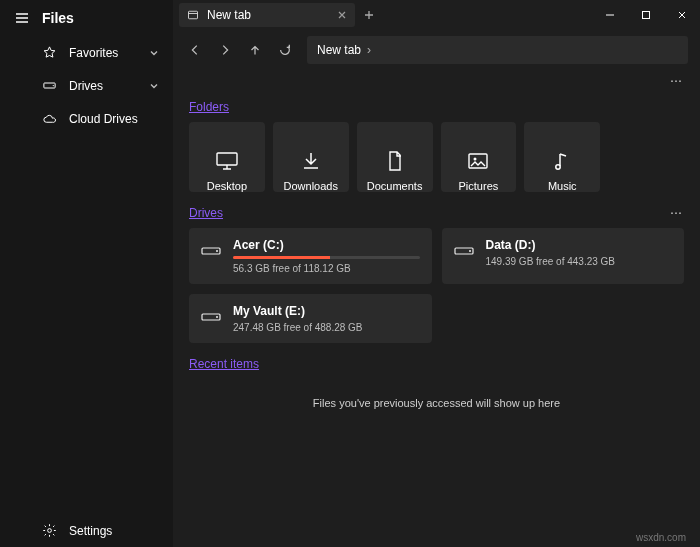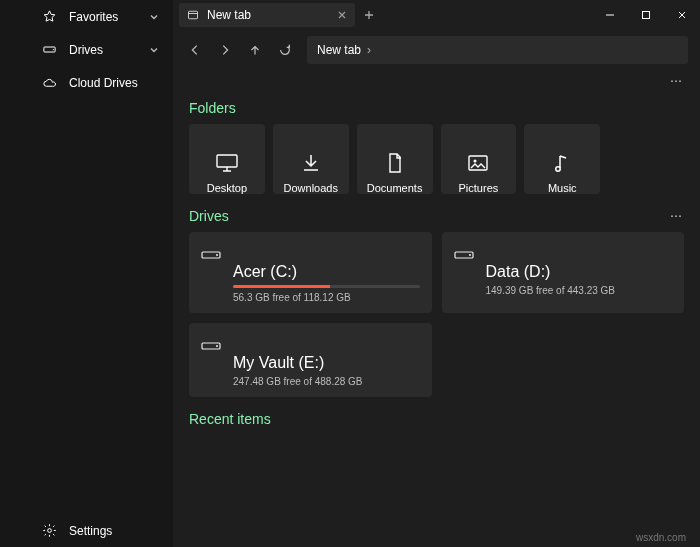--- a/index.html
+++ b/index.html
@@ -29,52 +29,60 @@
 .navrow { display: flex; align-items: center; gap: 2px; padding: 6px 8px 6px 8px; }
 .nav-btn { width: 28px; height: 28px; display: flex; align-items: center; justify-content: center; border-radius: 3px; cursor: pointer; opacity: .85; }
 .addr { flex: 1; background: #2b2b2b; height: 28px; border-radius: 3px; display: flex; align-items: center; padding: 0 10px; gap: 6px; margin-left: 6px; margin-right: 4px; }
 
 
 .morerow { display: flex; justify-content: flex-end; padding: 4px 16px 0 0; }
 
 
 .content { padding: 6px 16px 0 16px; overflow: auto; flex: 1; }
 .sec-head { display: flex; align-items: center; margin: 6px 0 8px 0; }
-.sec-title { font-size: 14px; color: #86efac; }
+.sec-title { font-size: 12px; color: #8b5cf6; text-decoration: underline; }
 .sec-more { margin-left: auto; opacity: .8; cursor: pointer; }
 
 
 .folders { display: grid; grid-template-columns: repeat(6, 1fr); gap: 8px; }
 .folder-card { background: #2b2b2b; border-radius: 4px; height: 70px; display: flex; flex-direction: column; align-items: center; justify-content: flex-end; gap: 6px; cursor: pointer; }
 .folder-card .ico { height: 26px; display: flex; align-items: center; justify-content: center; }
 .folder-card .lbl { font-size: 11px; }
 
 
 .drives { display: grid; grid-template-columns: 1fr 1fr; gap: 10px; margin-bottom: 4px; }
 .drive-card { background: #2b2b2b; border-radius: 4px; padding: 10px 12px; display: flex; gap: 12px; align-items: flex-start; cursor: pointer; }
 .drive-ico { padding-top: 6px; opacity: .9; }
 .drive-info { flex: 1; display: flex; flex-direction: column; gap: 4px; }
-.drive-name { font-size: 16px; font-weight: 400; margin-top: 21px; }
+.drive-name { font-size: 12px; font-weight: 700; }
 .drive-bar { height: 3px; background: #444; border-radius: 2px; overflow: hidden; }
 .drive-fill { height: 100%; background: #ff5a3c; }
 .drive-sub { font-size: 10px; color: #bdbdbd; }
 
 
 .recent-empty { text-align: center; color: #cfcfcf; font-size: 11px; padding: 18px 0 24px 0; }
 
 .watermark { position: absolute; right: 14px; bottom: 4px; font-size: 10px; color: #777; }
 
 svg { display: block; }
 </style>
 </head>
 <body>
 
 <div class="app">
 
   <div class="sidebar">
+    <div class="sidebar-header">
+      <span>
+        <svg width="16" height="16" viewBox="0 0 16 16">
+            <path stroke="#fff" stroke-width="1.3" d="M2 4h12M2 8h12M2 12h12"></path>
+          </svg>
+      </span>
+      <span class="sb-title">Files</span>
+    </div>
 
     <div class="sidebar-item">
       <span>
         <svg width="15" height="15" viewBox="0 0 24 24">
             <path fill="none" stroke="#fff" stroke-width="1.6" d="M12 3l2.6 5.6 6 .6-4.5 4.2 1.3 6L12 16.8 6.6 19.4l1.3-6L3.4 9.2l6-.6z"></path>
           </svg>
       </span>
       <span>Favorites</span>
       <span class="chev">
         <svg width="10" height="10" viewBox="0 0 10 10">
@@ -287,19 +295,20 @@
           <div class="drive-info">
             <span class="drive-name">My Vault (E:)</span>
             <span class="drive-sub">247.48 GB free of 488.28 GB</span>
           </div>
         </div>
       </div>
 
       <div class="sec-head" style="margin-top:14px;">
         <span class="sec-title">Recent items</span>
       </div>
+      <div class="recent-empty">Files you've previously accessed will show up here</div>
 
     </div>
 
     <span class="watermark">wsxdn.com</span>
   </div>
 
 </div>
 
 </body></html>

